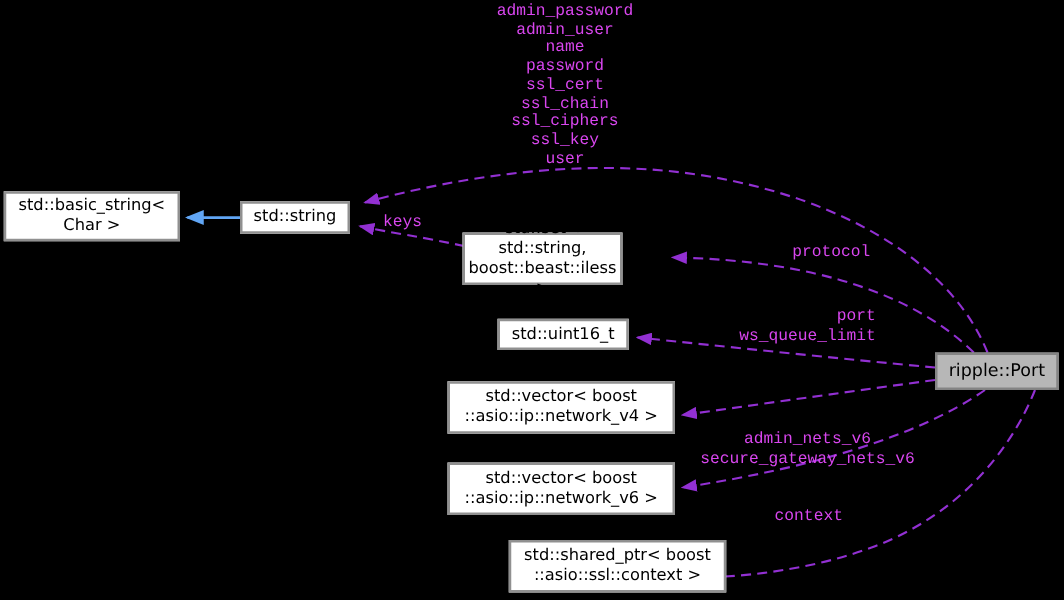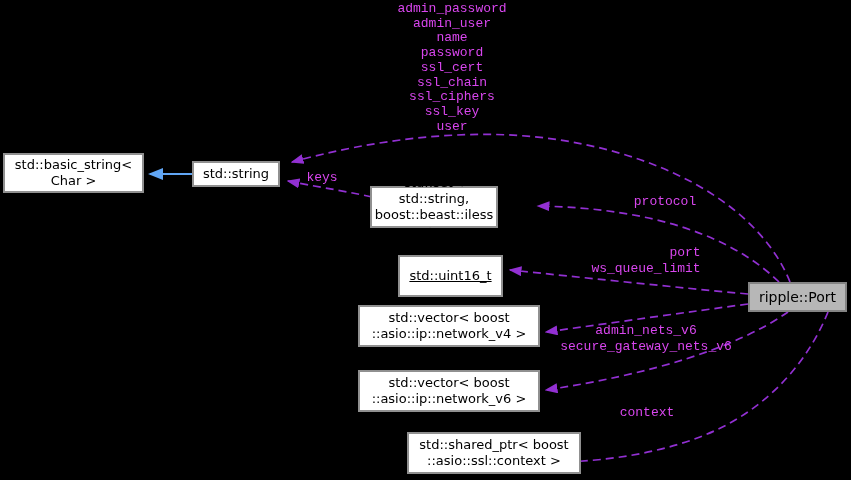--- a/index.html
+++ b/index.html
@@ -36,32 +36,32 @@
     line-height:15.5px;
     text-align:center;
     white-space:pre-line;
     transform:translateX(-50%);
     font-family:Liberation Mono, monospace;
   }
   
   #n-basic-string{left:3px;top:153px;width:141px;height:40px;}
   #n-string{left:192px;top:161px;width:88px;height:26px;}
   #n-set{left:370px;top:186px;width:128px;height:42px;}
-  #n-uint16{left:398px;top:255px;width:105px;height:42px;text-decoration:underline;}
+  #n-uint16{left:398px;top:255px;width:105px;height:25px;}
   #n-vector-v4{left:358px;top:305px;width:182px;height:42px;}
   #n-vector-v6{left:358px;top:370px;width:182px;height:42px;}
   #n-shared-ptr{left:363px;top:432px;width:174px;height:42px;margin-left:44px;}
   #n-port{left:748px;top:282px;width:99px;height:30px;text-align:center;}
   
   #l-string-members{left:452px;top:2px;line-height:14.7px;}
   #l-keys{left:322px;top:170px;}
   #l-protocol{left:665px;top:194px;}
   #l-port-members{left:646px;top:245px;text-align:right;}
   #l-v4-members{left:646px;top:293px;}
-  #l-v6-members{left:646px;top:323px;}
+  #l-v6-members{left:646px;top:343px;}
   #l-context{left:647px;top:405px;}
 </style>
 </head>
 <body>
 
 <div id="canvas">
 
   <svg id="edges" viewBox="0 0 851 480" xmlns="http://www.w3.org/2000/svg">
     <defs>
       <marker id="arrowP" markerUnits="userSpaceOnUse" markerWidth="13" markerHeight="10" refX="11.5" refY="5" orient="auto">

